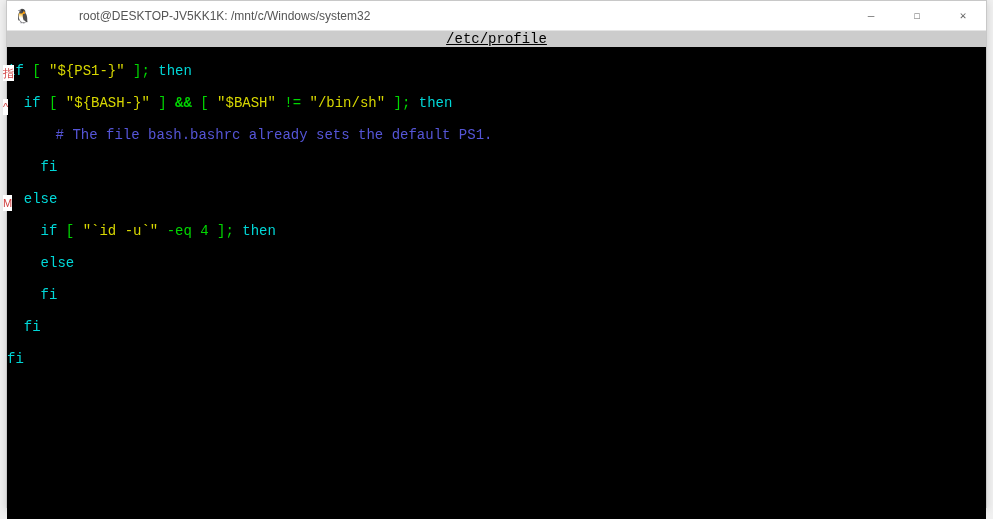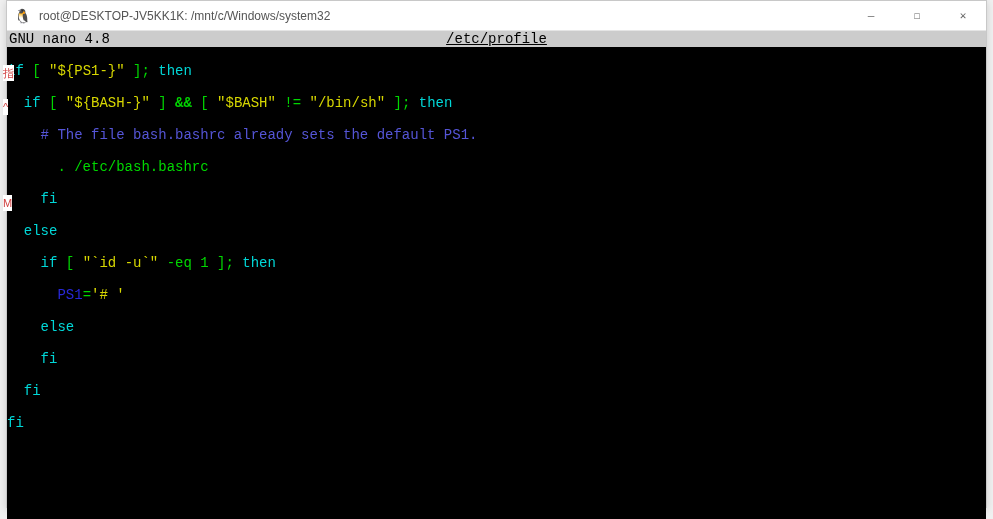--- a/index.html
+++ b/index.html
@@ -38,20 +38,21 @@
       margin: 0 8px;
       display: flex;
       align-items: center;
       justify-content: center;
       font-size: 14px;
     }
     .titlebar-title {
       flex: 1;
       color: #555;
       font-size: 12px;
+      margin-left: 40px;
     }
     .titlebar-controls {
       display: flex;
     }
     .titlebar-btn {
       width: 46px;
       height: 30px;
       display: flex;
       align-items: center;
       justify-content: center;
@@ -73,20 +74,21 @@
     }
     .header-bar {
       background: #ccc;
       color: #000;
       height: 16px;
       display: flex;
       position: relative;
     }
     .header-left {
       padding-left: 2px;
+      margin-top: 20px;
     }
     .header-center {
       position: absolute;
       left: 50%;
       transform: translateX(-50%);
       text-decoration: underline;
     }
     .code-area {
       padding: 0;
       white-space: pre;
@@ -94,21 +96,21 @@
       font-size: 14px;
       line-height: 16px;
     }
     .line {
       display: block;
       white-space: pre;
     }
     .cyan { color: #00d7d7; }
     .green { color: #00d700; }
     .darkblue { color: #2828d7; }
-    .comment { color: #5555d7; }
+    .comment { color: #5555d7; padding-left: 15px; }
     .yellow { color: #d7d700; }
     .red { color: #d70000; }
     .bold { font-weight: bold; }
     
     .side-marker {
       position: absolute;
       left: -4px;
       background: #fff;
       color: #d04040;
       font-size: 11px;
@@ -143,25 +145,23 @@
 
     <div class="header-bar">
       <span class="header-left">  GNU nano 4.8</span>
       <span class="header-center">/etc/profile</span>
     </div>
 
     <div class="code-area">
 <span class="line"><span class="cyan">if</span><span class="green"> [ </span><span class="yellow">"${PS1-}"</span><span class="green"> ]; </span><span class="cyan">then</span></span>
 <span class="line"><span class="cyan">  if</span><span class="green"> [ </span><span class="yellow">"${BASH-}"</span><span class="green"> ] </span><span class="green bold">&amp;&amp;</span><span class="green"> [ </span><span class="yellow">"$BASH"</span><span class="green"> != </span><span class="yellow">"/bin/sh"</span><span class="green"> ]; </span><span class="cyan">then</span></span>
 <span class="line"><span class="comment">    # The file bash.bashrc already sets the default PS1.</span></span>
-<span class="line"><span class="green">      . /etc/bash.bashrc</span></span>
 <span class="line"><span class="cyan">    fi</span></span>
 <span class="line"><span class="cyan">  else</span></span>
-<span class="line"><span class="cyan">    if</span><span class="green"> [ </span><span class="yellow">"`id -u`"</span><span class="green"> -eq 1 ]; </span><span class="cyan">then</span></span>
-<span class="line"><span class="darkblue">      PS1</span><span class="green">=</span><span class="yellow">'# '</span></span>
+<span class="line"><span class="cyan">    if</span><span class="green"> [ </span><span class="yellow">"`id -u`"</span><span class="green"> -eq 4 ]; </span><span class="cyan">then</span></span>
 <span class="line"><span class="cyan">    else</span></span>
 <span class="line"><span class="cyan">    fi</span></span>
 <span class="line"><span class="cyan">  fi</span></span>
 <span class="line"><span class="cyan">fi</span></span>
 
 
 
 
 
 

